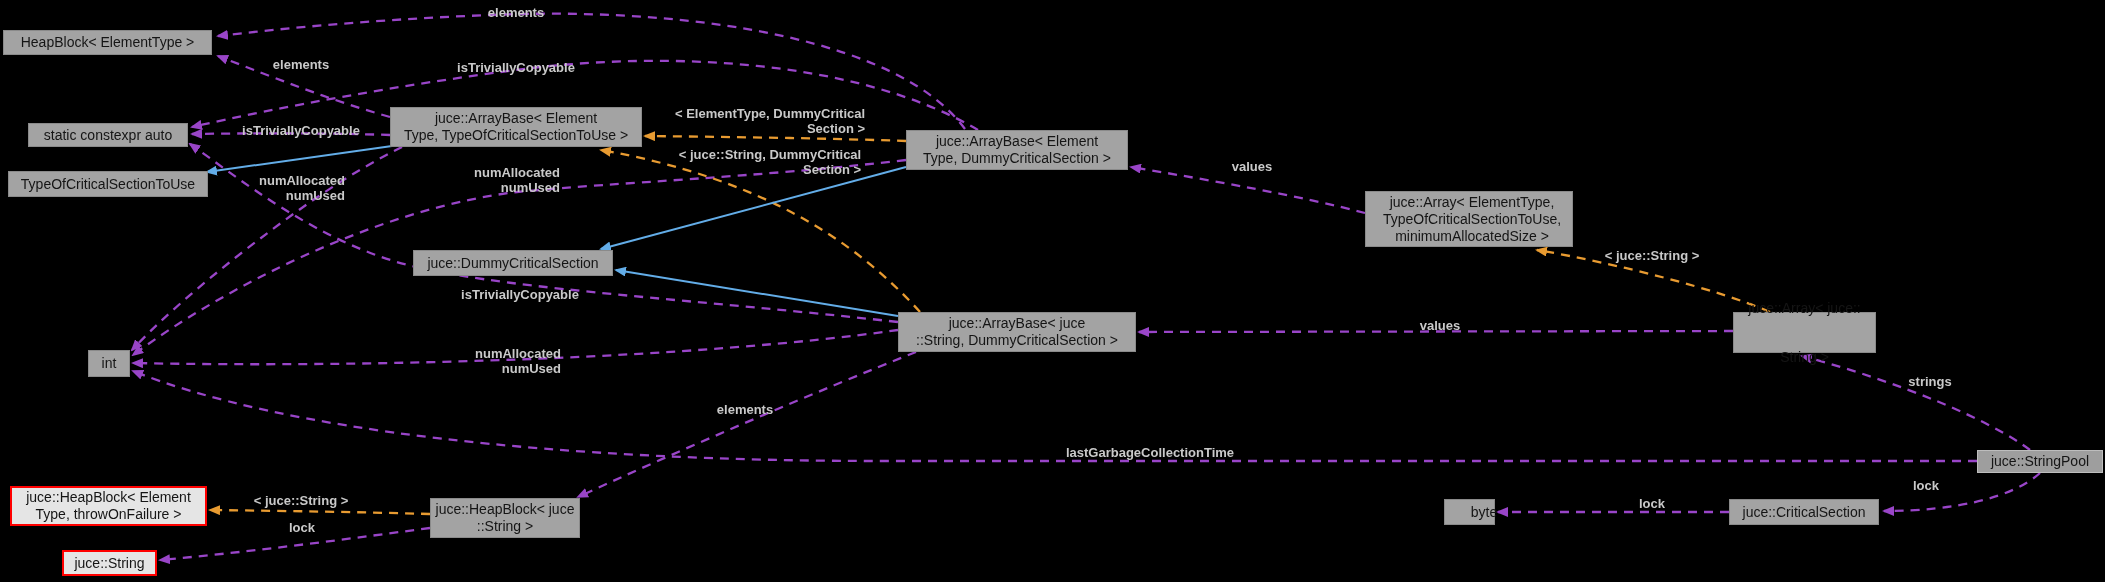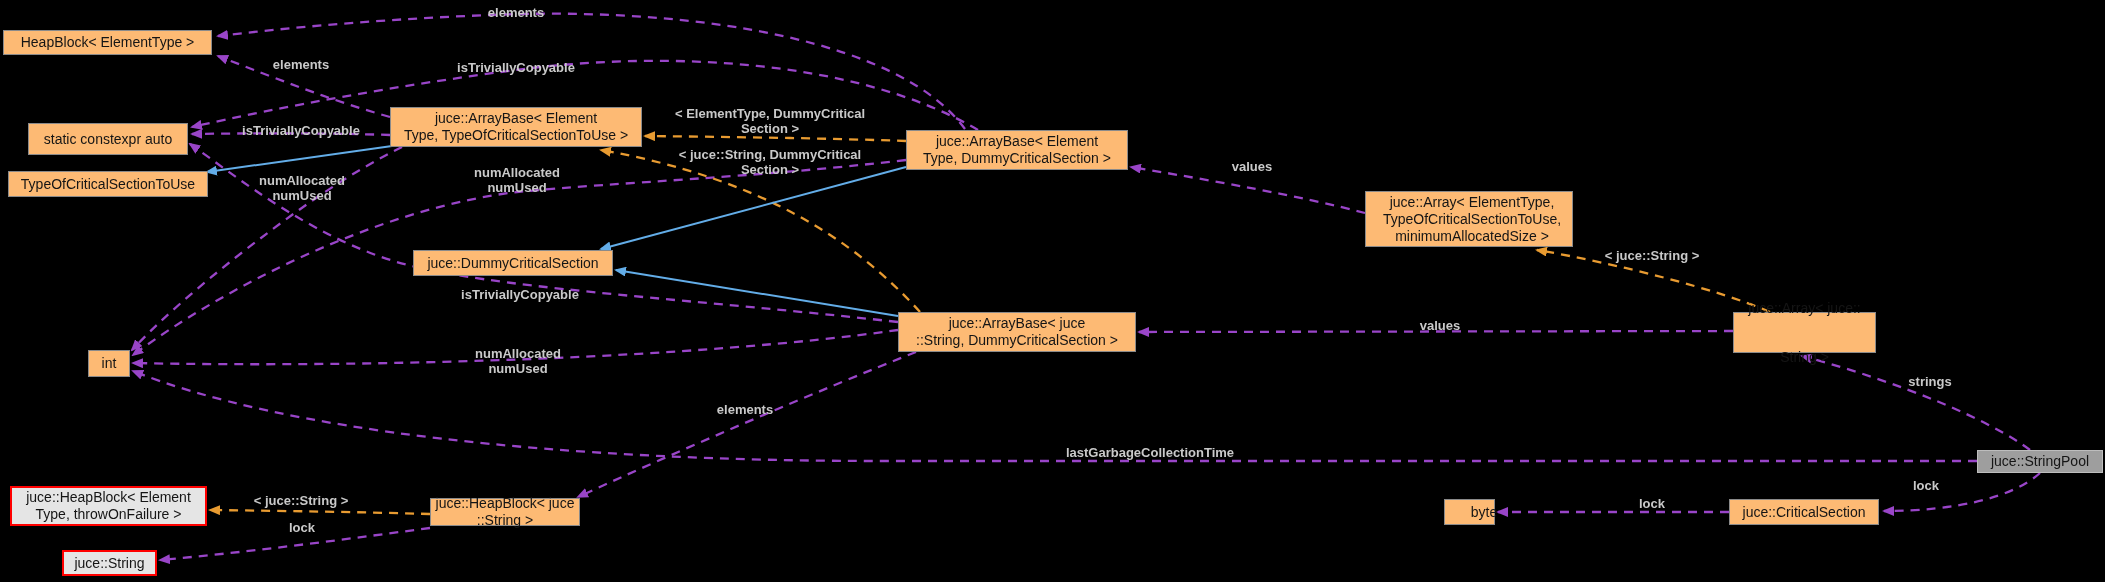--- a/index.html
+++ b/index.html
@@ -1,25 +1,25 @@
 <!DOCTYPE html>
 <html><head>
 <meta charset="utf-8">
 <style>
   html,body{margin:0;padding:0;background:#000;}
   #stage{position:relative;width:2105px;height:582px;background:#000;overflow:hidden;
          font-family:"Liberation Sans","DejaVu Sans",sans-serif;}
   #edge-svg{position:absolute;left:0;top:0;width:2105px;height:582px;}
   .node{position:absolute;box-sizing:border-box;display:flex;flex-direction:column;
         justify-content:center;align-items:center;text-align:center;
-        font-size:14px;line-height:17px;color:#151515;background:#fdba74;
+        font-size:14px;line-height:17px;color:#151515;background:#a3a3a3;
         border:1.5px solid #8a8a8a;cursor:pointer;white-space:nowrap;}
   .node.focus{background:#9e9e9e;border-color:#bdbdbd;}
   .node.red{border:2px solid #ff0000;background:#e5e5e5;}
-  .edge-label{position:absolute;transform:translate(-50%,-50%);text-align:center;
+  .edge-label{position:absolute;transform:translate(-50%,-50%);text-align:right;
         color:#c9c9c9;font-size:13px;font-weight:bold;line-height:15px;white-space:nowrap;}
   .edge{fill:none;}
 </style>
 </head>
 <body>
 
 <div id="stage">
   <svg id="edge-svg" viewBox="0 0 2105 582" xmlns="http://www.w3.org/2000/svg">
     <defs>
         <marker id="arrow-usage" markerWidth="12" markerHeight="10" refX="10" refY="5" orient="auto" markerUnits="userSpaceOnUse">
@@ -55,21 +55,21 @@
         <path class="edge" d="M 1770,312 C 1720,290 1615,263 1537,250" stroke="#e89b31" stroke-width="2.3" stroke-dasharray="9,7" marker-end="url(#arrow-template)"></path>
         <path class="edge" d="M 392,146 L 207,172" stroke="#63ade8" stroke-width="2" marker-end="url(#arrow-inheritance)"></path>
         <path class="edge" d="M 906,167 L 601,249" stroke="#63ade8" stroke-width="2" marker-end="url(#arrow-inheritance)"></path>
         <path class="edge" d="M 898,316 L 616,270" stroke="#63ade8" stroke-width="2" marker-end="url(#arrow-inheritance)"></path>
       </g>
   </svg>
   <div id="node-layer">
       <div class="node" style="left: 3px; top: 30px; width: 209px; height: 25px;">
         <div>HeapBlock&lt; ElementType &gt;</div>
       </div>
-      <div class="node" style="left: 28px; top: 123px; width: 160px; height: 32px;">
+      <div class="node" style="left: 28px; top: 123px; width: 160px; height: 24px;">
         <div>static constexpr auto</div>
       </div>
       <div class="node" style="left: 8px; top: 171px; width: 200px; height: 26px;">
         <div>TypeOfCriticalSectionToUse</div>
       </div>
       <div class="node" style="left: 390px; top: 107px; width: 252px; height: 40px;">
         <div>juce::ArrayBase&lt; Element</div>
         <div>Type, TypeOfCriticalSectionToUse &gt;</div>
       </div>
       <div class="node" style="left: 906px; top: 130px; width: 222px; height: 40px;">
@@ -98,21 +98,21 @@
       <div class="node focus" style="left: 1977px; top: 450px; width: 126px; height: 23px;">
         <div>juce::StringPool</div>
       </div>
       <div class="node red" style="left: 10px; top: 486px; width: 197px; height: 40px;">
         <div>juce::HeapBlock&lt; Element</div>
         <div>Type, throwOnFailure &gt;</div>
       </div>
       <div class="node red" style="left: 62px; top: 550px; width: 95px; height: 26px;">
         <div>juce::String</div>
       </div>
-      <div class="node" style="left: 430px; top: 498px; width: 150px; height: 28px;">
+      <div class="node" style="left: 430px; top: 498px; width: 150px; height: 40px;">
         <div>juce::HeapBlock&lt; juce</div>
         <div>::String &gt;</div>
       </div>
       <div class="node" style="left: 1444px; top: 499px; width: 51px; height: 26px; padding-left: 29px;">
         <div>byte</div>
       </div>
       <div class="node" style="left: 1729px; top: 499px; width: 150px; height: 26px;">
         <div>juce::CriticalSection</div>
       </div>
     </div>

